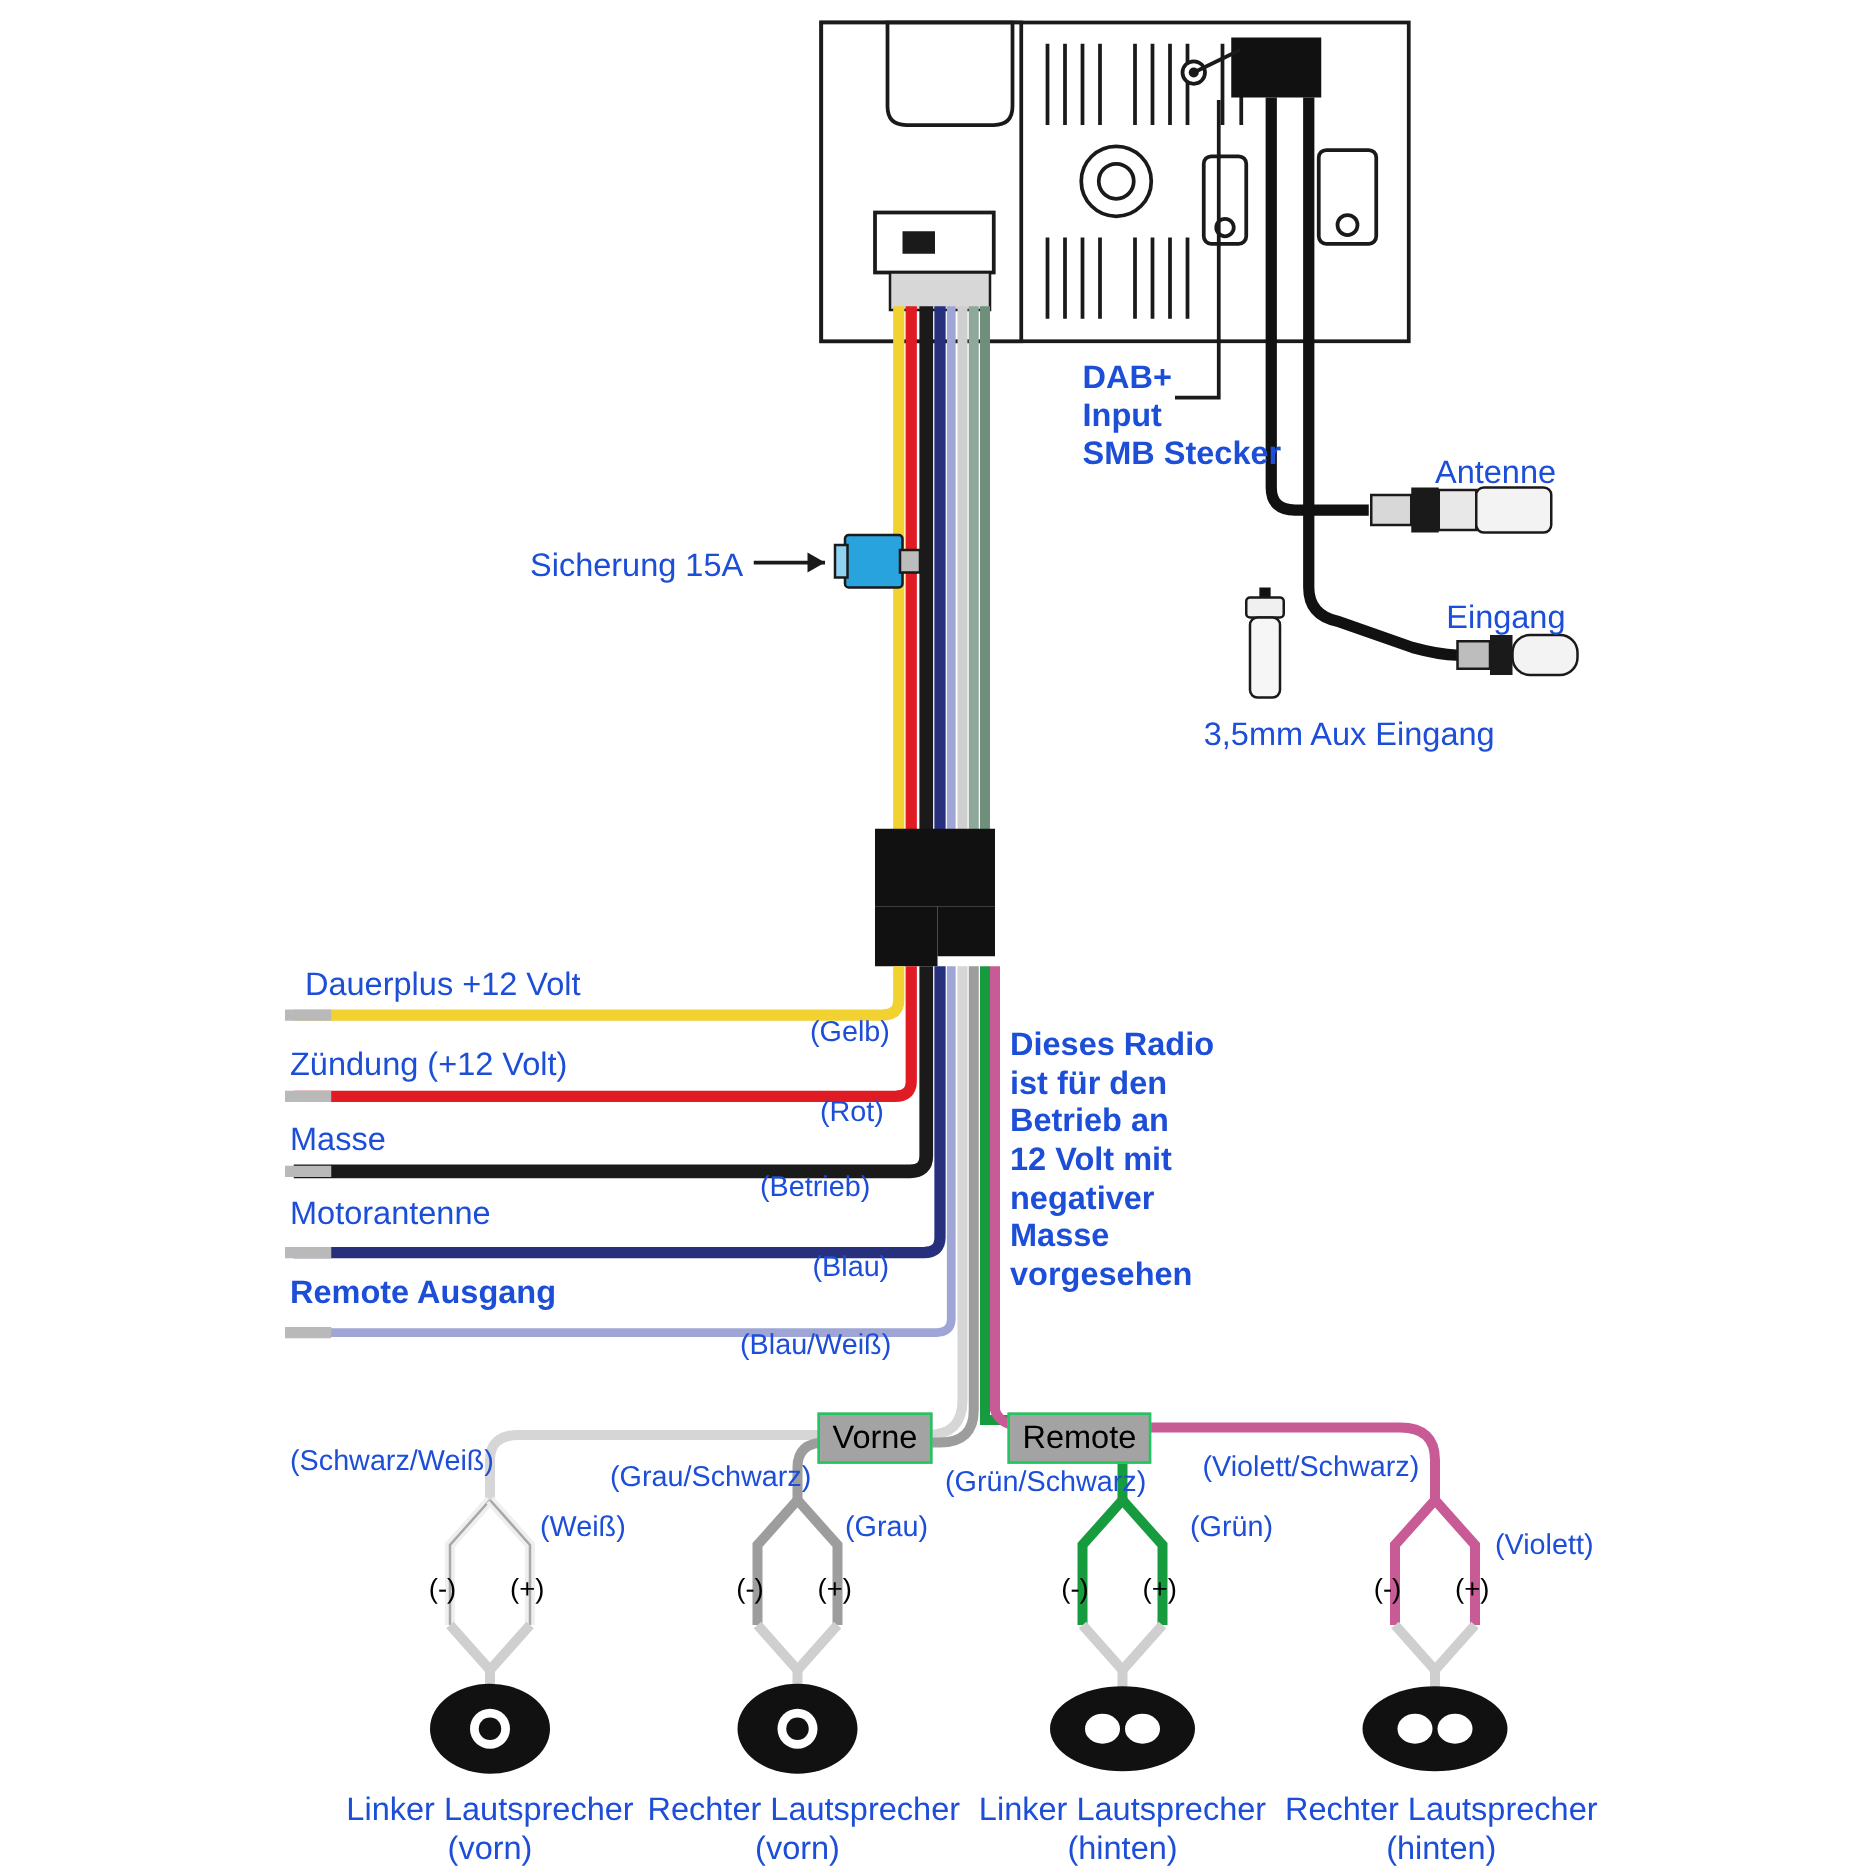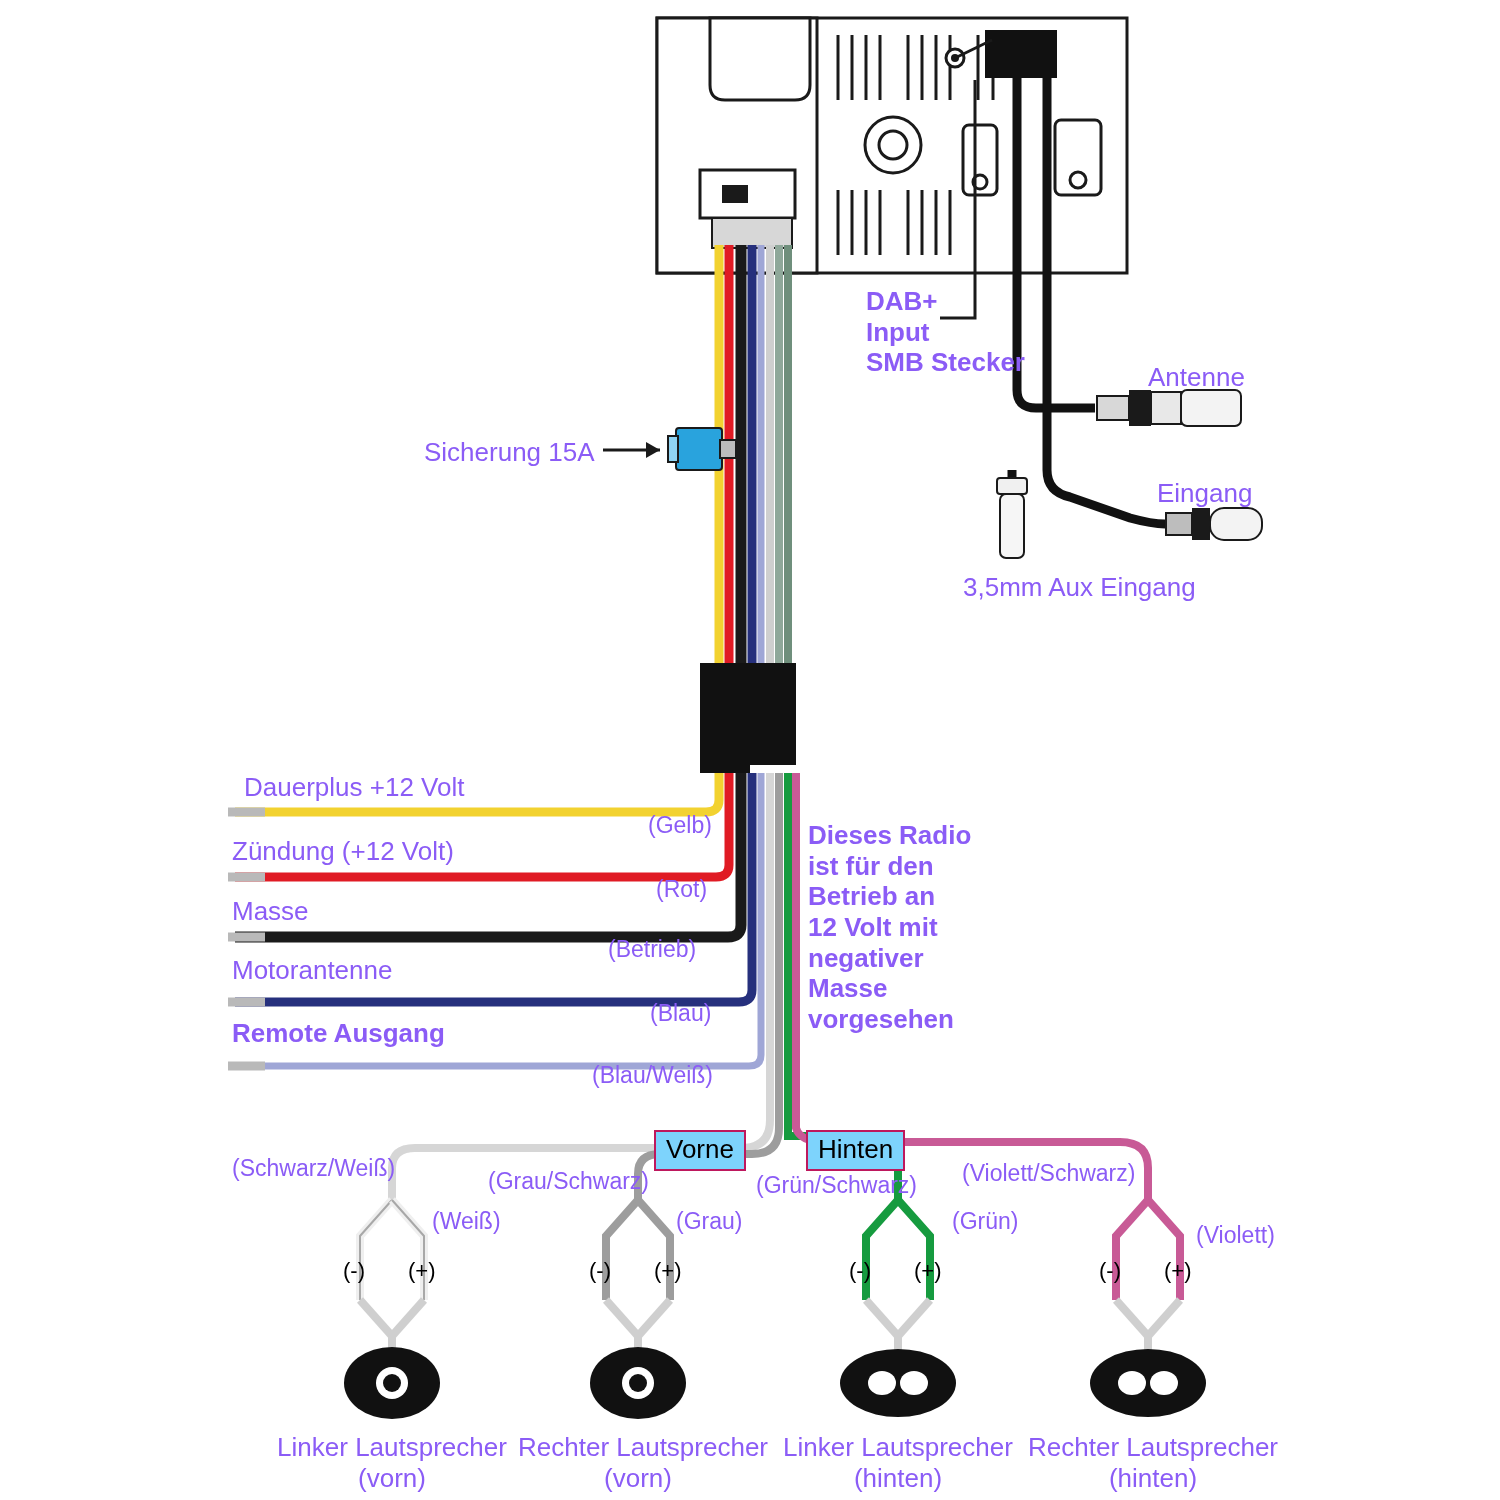--- a/index.html
+++ b/index.html
@@ -19,32 +19,32 @@
   }
   #wiring-svg {
     position: absolute;
     left: 0;
     top: 0;
     width: 1500px;
     height: 1500px;
   }
   .lbl {
     position: absolute;
-    color: #8b5cf6;
+    color: #1d4ed8;
     white-space: pre;
     line-height: 1.18;
   }
   .lbl-reg { font-size: 26px; }
   .lbl-small { font-size: 23px; }
   .lbl-bold { font-weight: bold; font-size: 26px; }
   .lbl-center { text-align: center; }
   .boxlabel {
     position: absolute;
-    border: 2px solid #be185d;
-    background: #7dd3fc;
+    border: 2px solid #22c55e;
+    background: #a3a3a3;
     font-size: 26px;
     padding: 2px 10px 4px 10px;
     color: #000;
     white-space: pre;
   }
   .pm {
     position: absolute;
     font-size: 22px;
     color: #000;
     white-space: pre;
@@ -271,21 +271,21 @@
   <div class="lbl lbl-reg" style="left:232px; top:896px;">Masse</div>
   <div class="lbl lbl-small" style="left:608px; top:936px;">(Betrieb)</div>
 
   <div class="lbl lbl-reg" style="left:232px; top:955px;">Motorantenne</div>
   <div class="lbl lbl-small" style="left:650px; top:1000px;">(Blau)</div>
 
   <div class="lbl lbl-reg" style="left:232px; top:1018px;font-weight:bold;">Remote Ausgang</div>
   <div class="lbl lbl-small" style="left:592px; top:1062px;">(Blau/Weiß)</div>
 
   <div class="boxlabel" style="left:654px; top:1130px;">Vorne</div>
-  <div class="boxlabel" style="left:806px; top:1130px;">Hinten</div>
+  <div class="boxlabel" style="left:806px; top:1130px;">Remote</div>
 
   <div class="lbl lbl-small" style="left:232px; top:1155px;">(Schwarz/Weiß)</div>
   <div class="lbl lbl-small" style="left:432px; top:1208px;">(Weiß)</div>
 
   <div class="lbl lbl-small" style="left:488px; top:1168px;">(Grau/Schwarz)</div>
   <div class="lbl lbl-small" style="left:676px; top:1208px;">(Grau)</div>
 
   <div class="lbl lbl-small" style="left:756px; top:1172px;">(Grün/Schwarz)</div>
   <div class="lbl lbl-small" style="left:952px; top:1208px;">(Grün)</div>
 

